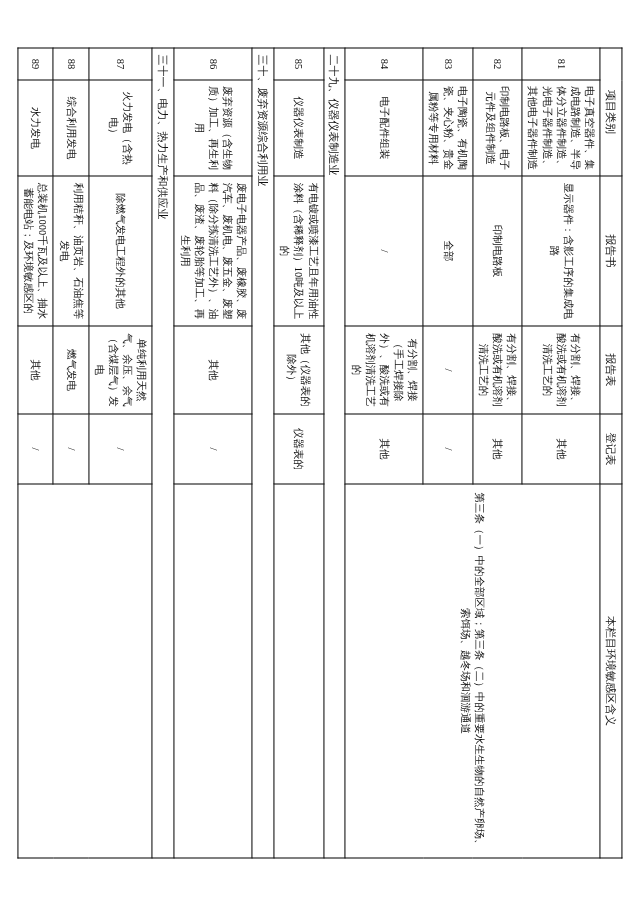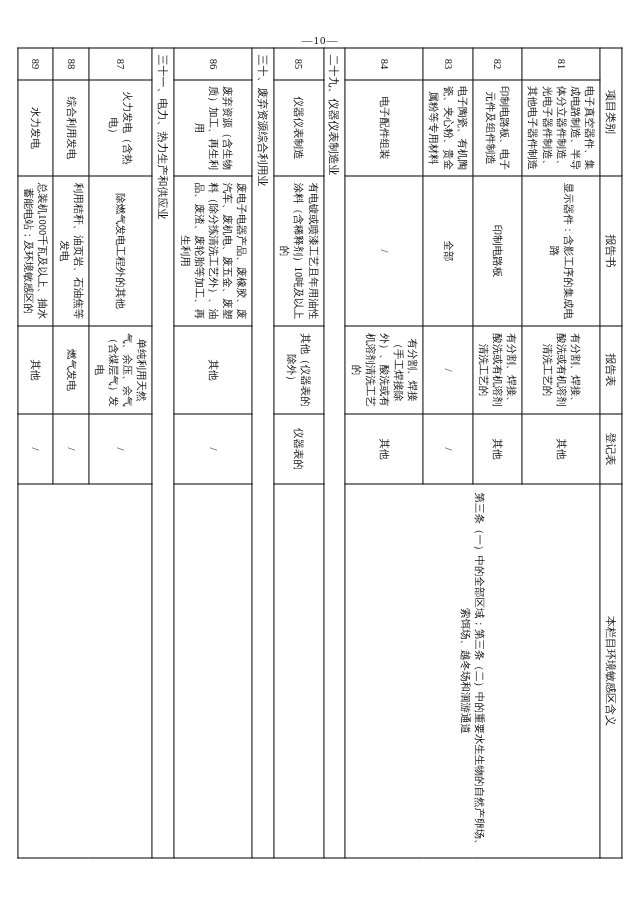--- a/index.html
+++ b/index.html
@@ -84,21 +84,20 @@
     text-align: left;
     font-size: 11px;
     padding-left: 6px;
   }
 </style>
 </head>
 <body>
 
 <div class="page">
 
-  <div class="page-number">—10—</div>
 
   <div class="table-wrap">
     <table class="doc">
       <colgroup>
         <col class="c-no">
         <col class="c-cat">
         <col class="c-sec">
         <col class="c-cls">
         <col class="c-reg">
         <col class="c-note">

